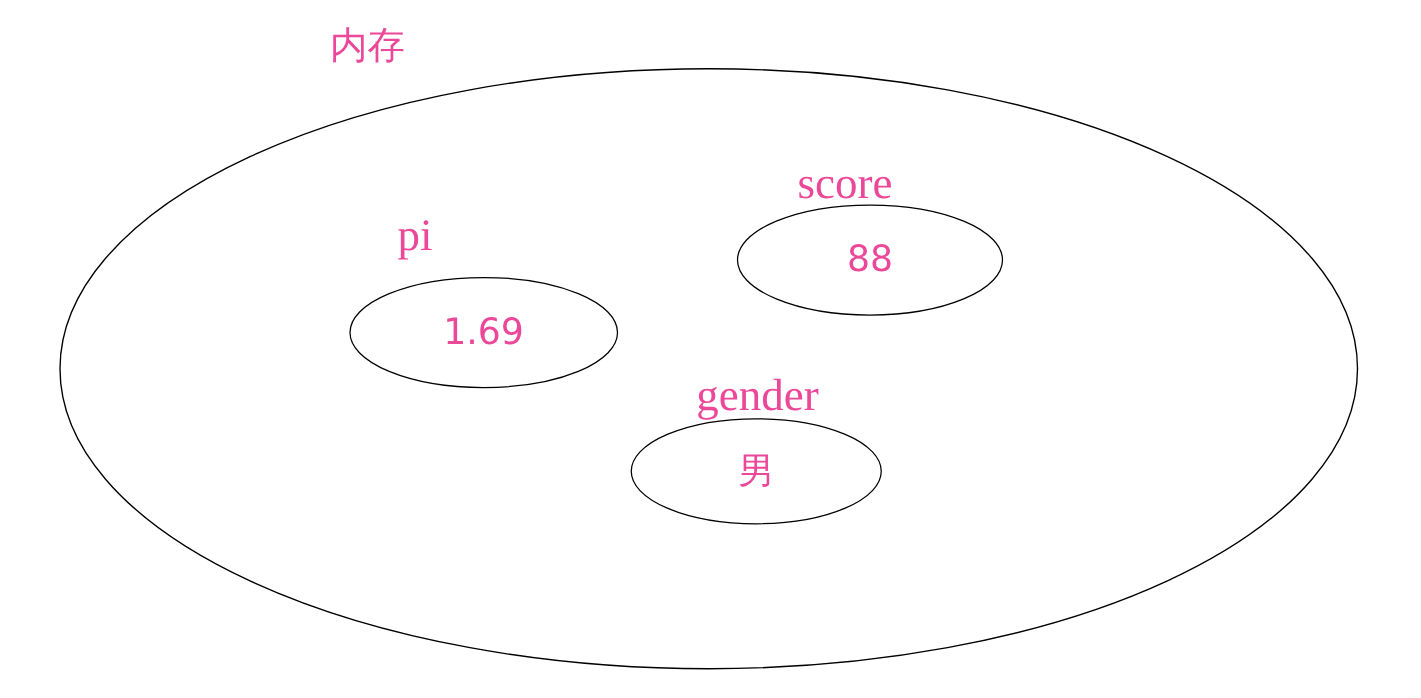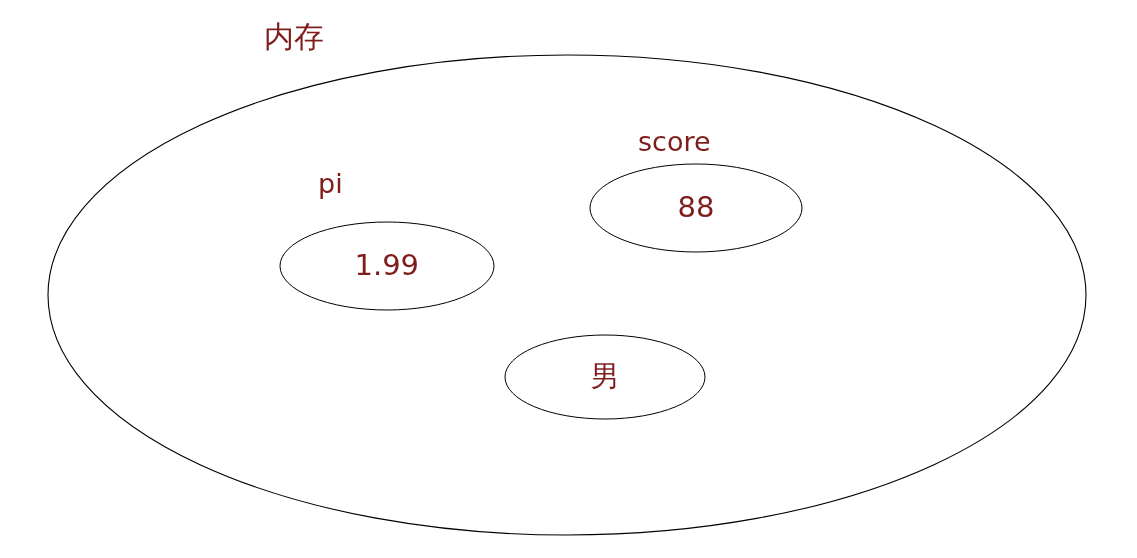--- a/index.html
+++ b/index.html
@@ -31,30 +31,31 @@
     stroke-width: 1;
     vector-effect: non-scaling-stroke;
   }
   .outer-shape {
     fill: #ffffff;
     stroke: #000000;
     stroke-width: 1.1;
   }
   .diagram-text {
     position: absolute;
-    color: #7f1d1d;
+    color: #ec4899;
     white-space: nowrap;
     line-height: 1;
     font-family: "DejaVu Sans", "Liberation Sans", sans-serif;
   }
   .container-label {
     font-size: 30px;
   }
   .var-name-label {
-    font-size: 27px;
+    font-size: 36px;
+    font-family: Liberation Serif, serif;
   }
   .var-value-label {
     font-size: 29px;
   }
   .cjk {
     font-family: "DejaVu Sans", "Liberation Sans", sans-serif;
   }
 </style>
 </head>
 <body>
@@ -64,20 +65,21 @@
   <svg id="diagram-svg" viewBox="0 0 1137 558" xmlns="http://www.w3.org/2000/svg">
     <ellipse class="outer-shape" id="outer-ellipse" cx="567" cy="295" rx="519" ry="240"></ellipse>
     <ellipse class="ellipse-shape" id="var-ellipse-0" cx="387" cy="266" rx="107" ry="44"></ellipse>
     <ellipse class="ellipse-shape" id="var-ellipse-1" cx="696" cy="208" rx="106" ry="44"></ellipse>
     <ellipse class="ellipse-shape" id="var-ellipse-2" cx="605" cy="377" rx="100" ry="42"></ellipse>
   </svg>
 
   <div class="diagram-text container-label cjk" id="container-label" style="left: 264px; top: 22px;">内存</div>
 
   <div class="diagram-text var-name-label" id="var-name-0" style="left: 318px; top: 170px;">pi</div>
-  <div class="diagram-text var-value-label" id="var-value-0" style="left: 354.5px; top: 251px;">1.99</div>
+  <div class="diagram-text var-value-label" id="var-value-0" style="left: 354.5px; top: 251px;">1.69</div>
 
   <div class="diagram-text var-name-label" id="var-name-1" style="left: 638px; top: 128px;">score</div>
   <div class="diagram-text var-value-label" id="var-value-1" style="left: 677.5px; top: 193px; text-align: center;">88</div>
 
+  <div class="diagram-text var-name-label" id="var-name-2" style="left: 557px; top: 298px;">gender</div>
   <div class="diagram-text var-value-label cjk" id="var-value-2" style="left: 590.5px; top: 362px;">男</div>
 
 </div>
 
 </body></html>

